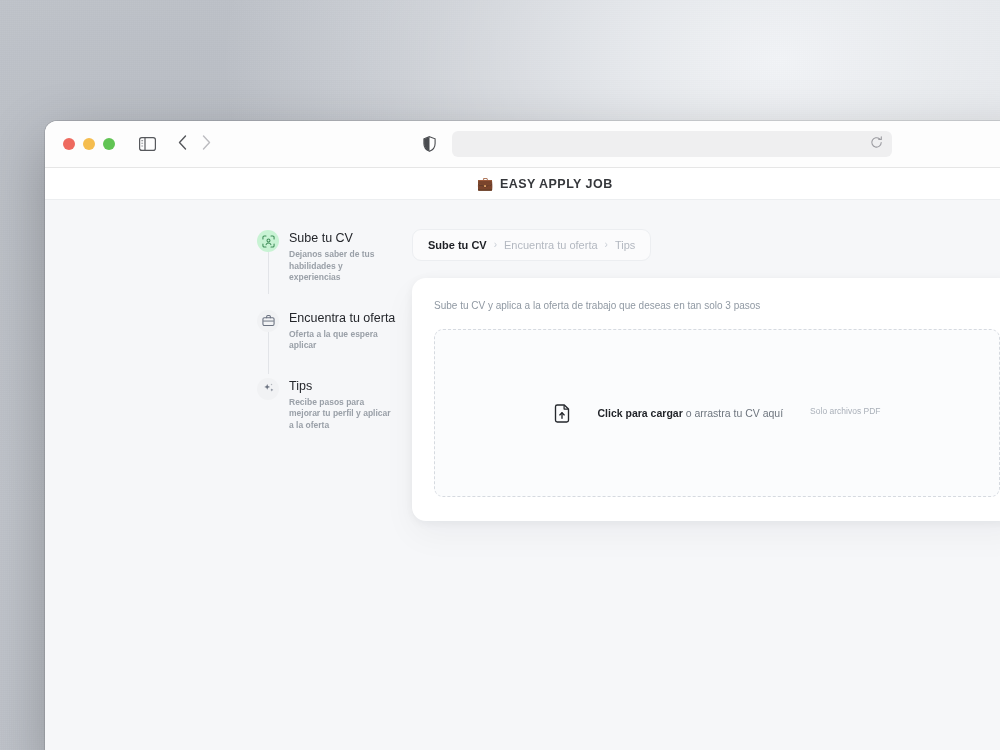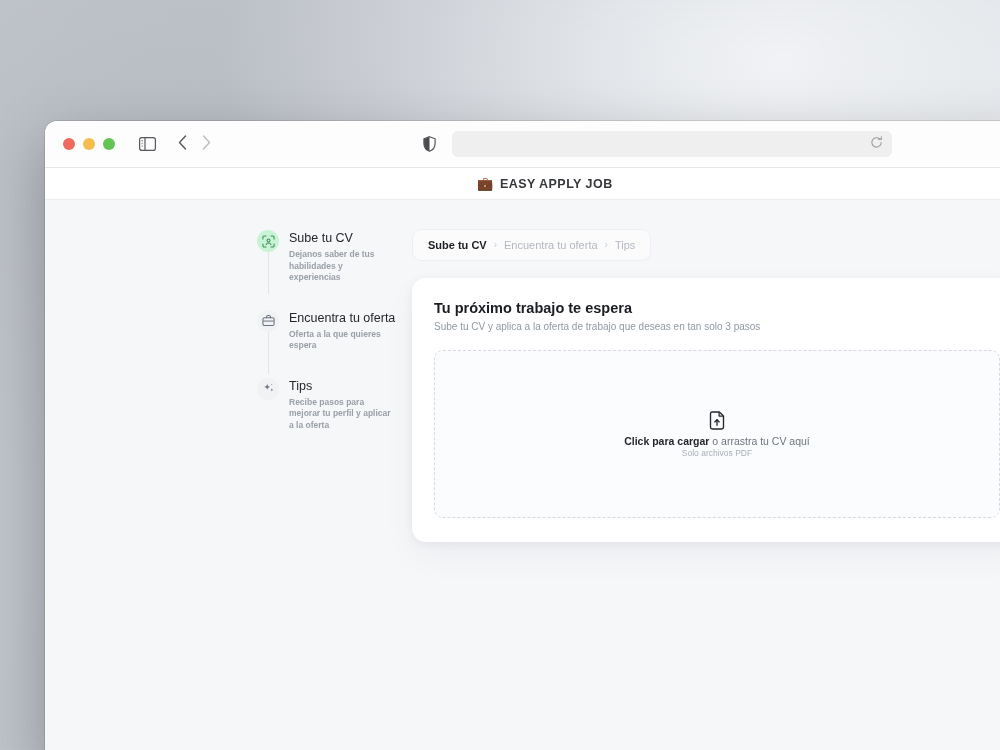--- a/index.html
+++ b/index.html
@@ -211,24 +211,24 @@
     color: #9099a3;
     margin-bottom: 18px;
   }
 
   #dropzone {
     border: 1.4px dashed #d6dae0;
     border-radius: 9px;
     background: #fbfcfd;
     height: 168px;
     display: flex;
-    flex-direction: column;
+    flex-direction: row;
     align-items: center;
     justify-content: center;
-    gap: 5px;
+    gap: 27px;
   }
   #dropzone-icon { color: #22252a; display: flex; }
   #dropzone-primary {
     font-size: 10.5px;
     color: #6e757e;
   }
   #dropzone-primary b { color: #1f2227; font-weight: bold; }
   #dropzone-hint {
     font-size: 8.5px;
     color: #aab0b9;
@@ -330,21 +330,21 @@
             <svg width="13" height="13" viewBox="0 0 14 14" fill="none">
               <rect x="1" y="4" width="12" height="8.3" rx="1.5" stroke="#6b7280" stroke-width="1.15"></rect>
               <path d="M5 4V2.9A1.2 1.2 0 0 1 6.2 1.7h1.6A1.2 1.2 0 0 1 9 2.9V4" stroke="#6b7280" stroke-width="1.15" stroke-linecap="round"></path>
               <line x1="1.3" y1="7.6" x2="12.7" y2="7.6" stroke="#6b7280" stroke-width="1.05"></line>
             </svg>
           </div>
           <div class="step-connector"></div>
         </div>
         <div class="step-text">
           <div class="step-title">Encuentra tu oferta</div>
-          <div class="step-desc">Oferta a la que quieres espera</div>
+          <div class="step-desc">Oferta a la que espera aplicar</div>
         </div>
       </div>
 
       <div class="step">
         <div class="step-icon-col">
           <div class="step-icon">
             <svg width="13" height="13" viewBox="0 0 14 14" fill="none">
               <path d="M5.6 2.1l.85 2.3 2.3.85-2.3.85-.85 2.3-.85-2.3-2.3-.85 2.3-.85.85-2.3z" fill="#6b7280"></path>
               <path d="M10.6 6.9l.45 1.2 1.2.45-1.2.45-.45 1.2-.45-1.2-1.2-.45 1.2-.45.45-1.2z" fill="#6b7280"></path>
               <path d="M10.3 1.6l.3.85.85.3-.85.3-.3.85-.3-.85-.85-.3.85-.3.3-.85z" fill="#9aa0a8"></path>
@@ -363,21 +363,20 @@
 
       <div id="breadcrumb">
         <span class="crumb current">Sube tu CV</span>
         <span class="crumb-sep">›</span>
         <span class="crumb">Encuentra tu oferta</span>
         <span class="crumb-sep">›</span>
         <span class="crumb">Tips</span>
       </div>
 
       <div id="main-card">
-        <div id="card-title">Tu próximo trabajo te espera</div>
         <div id="card-subtitle">Sube tu CV y aplica a la oferta de trabajo que deseas en tan solo 3 pasos</div>
 
         <div id="dropzone">
           <div id="dropzone-icon">
             <svg width="17" height="19" viewBox="0 0 17 19" fill="none">
               <path d="M10.3 1H3.3A1.8 1.8 0 0 0 1.5 2.8v13.4A1.8 1.8 0 0 0 3.3 18h9.4a1.8 1.8 0 0 0 1.8-1.8V5L10.3 1z" stroke="#24272c" stroke-width="1.35" stroke-linejoin="round"></path>
               <path d="M10.1 1.2V5.1h3.9" stroke="#24272c" stroke-width="1.25" stroke-linejoin="round"></path>
               <path d="M8 14.2V8.8" stroke="#24272c" stroke-width="1.35" stroke-linecap="round"></path>
               <path d="M5.8 10.9L8 8.7l2.2 2.2" stroke="#24272c" stroke-width="1.35" stroke-linecap="round" stroke-linejoin="round"></path>
             </svg>

